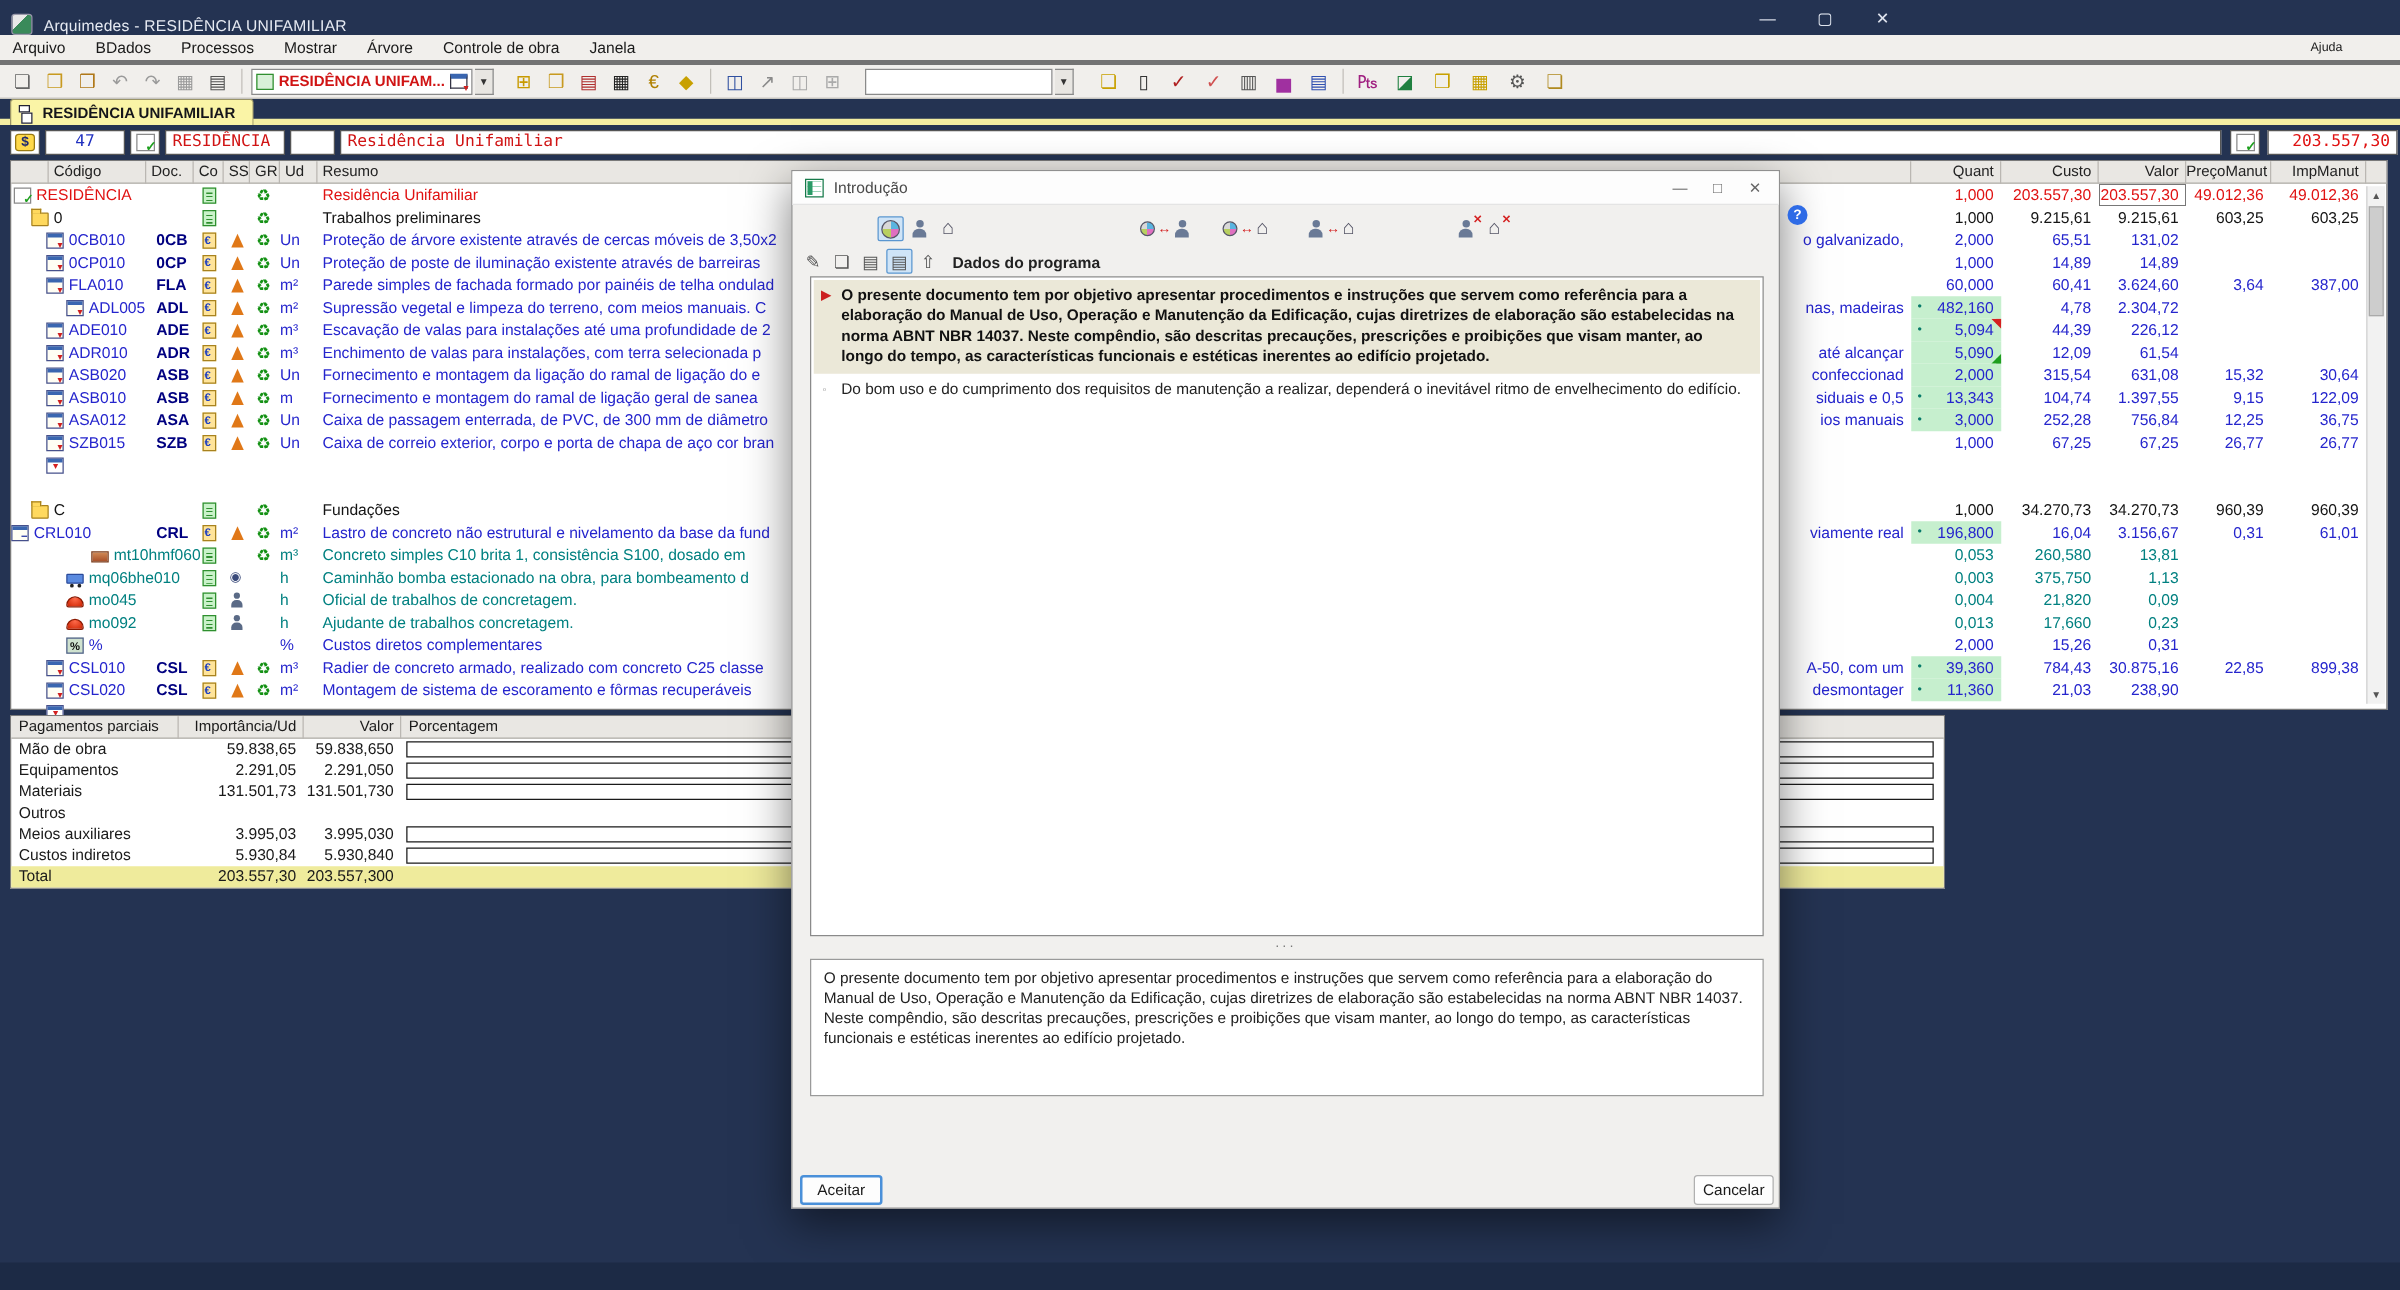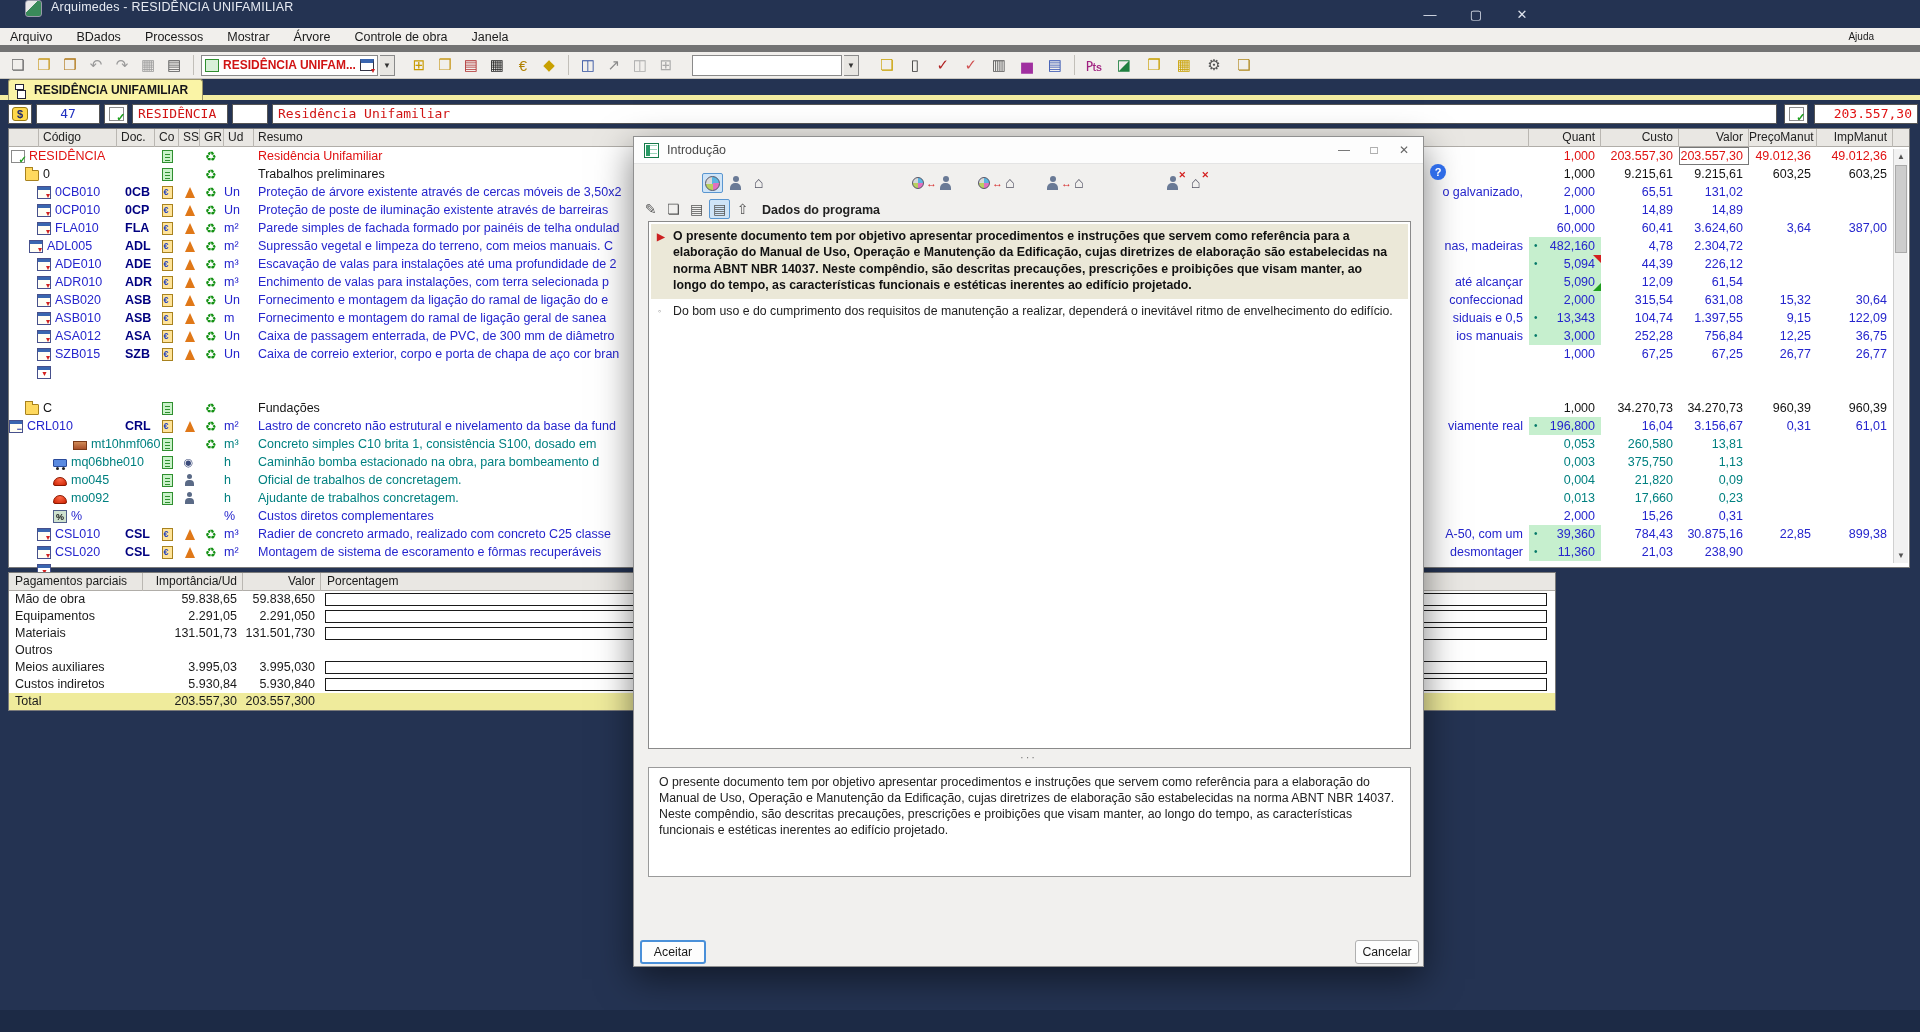--- a/index.html
+++ b/index.html
@@ -1,26 +1,26 @@
 <!DOCTYPE html>
 <html><head>
 <meta charset="utf-8">
 <style>
   *{margin:0;padding:0;box-sizing:border-box}
   html,body{width:1920px;height:1032px;overflow:hidden}
   body{position:relative;background:#243352;font-family:"Liberation Sans",sans-serif;font-size:12px;color:#1a1a1a}
   .abs{position:absolute}
   
-  .titlebar{left:16px;top:0;width:1529px;height:28px;display:flex;align-items:flex-start;color:#e6eaf2}
+  .titlebar{left:0;top:0;width:1529px;height:28px;display:flex;align-items:flex-end;color:#e6eaf2}
   .appico{width:17px;height:17px;margin:0 9px 0 9px;border-radius:3px;background:linear-gradient(135deg,#e8e8e8 0 40%,#3a8a5a 40% 100%);border:1px solid #99a;flex:none}
   .wtitle{font-size:12.5px;letter-spacing:.2px}
   .wcs{margin-left:auto;display:flex}
   .wc{width:46px;height:28px;display:flex;align-items:center;justify-content:center;font-size:13px;color:#dfe4ee}
   
-  .menubar{left:0;top:28px;width:1920px;height:24px;background:#f1efec;border-bottom:7px solid #737373;display:flex;align-items:center;padding-left:10px}
+  .menubar{left:0;top:28px;width:1920px;height:24px;background:#f1efec;border-bottom:4px solid #737373;display:flex;align-items:center;padding-left:10px}
   .mitem{margin-right:24px;font-size:12.5px;color:#1a1a1a}
   .mright{position:absolute;right:22px;font-size:10px}
   
   .toolbar{left:0;top:52px;width:1920px;height:27px;background:#f1efec;border-bottom:1px solid #c9c6c0;display:flex;align-items:center;padding-left:6px;gap:2px}
   .tbi{width:24px;height:22px;display:flex;align-items:center;justify-content:center;font-size:15px;border:1px solid transparent;flex:none}
   .tsep{width:1px;height:20px;background:#c2bfb9;margin:0 5px;flex:none}
   .jobcombo{height:21px;border:1px solid #8a8a8a;background:#fff;display:flex;align-items:center;padding:0 3px;gap:4px;flex:none}
   .jobcombo .grid{width:14px;height:13px;background:#d8f0d8;border:1px solid #2f8f2f}
   .jobtxt{color:#d01414;font-weight:bold;font-size:12px;white-space:nowrap}
   .jobwin{width:14px;height:12px;background:#fff;border:1px solid #334;border-top:4px solid #3a66b0;position:relative}
@@ -412,21 +412,21 @@
         </span>
       <span class="cell c-q"><i class="dot"></i><span>60,000</span></span>
       <span class="cell c-cu">60,41</span>
       <span class="cell c-va">3.624,60</span>
       <span class="cell c-pr">3,64</span>
       <span class="cell c-im">387,00</span>
       <span class="cell c-end"></span>
     </div>
 
     <div class="trow r-it">
-      <span class="cell c-tree" style="padding-left:20px">
+      <span class="cell c-tree" style="padding-left:44px">
           <i class="ci ic-win"></i>
           <span>ADL005</span>
         </span>
       <span class="cell c-doc">ADL</span>
       <span class="cell c-co">
           <i class="ci ic-escroll"></i>
         </span>
       <span class="cell c-ss">
           <i class="ci ic-cone"></i>
         </span>

